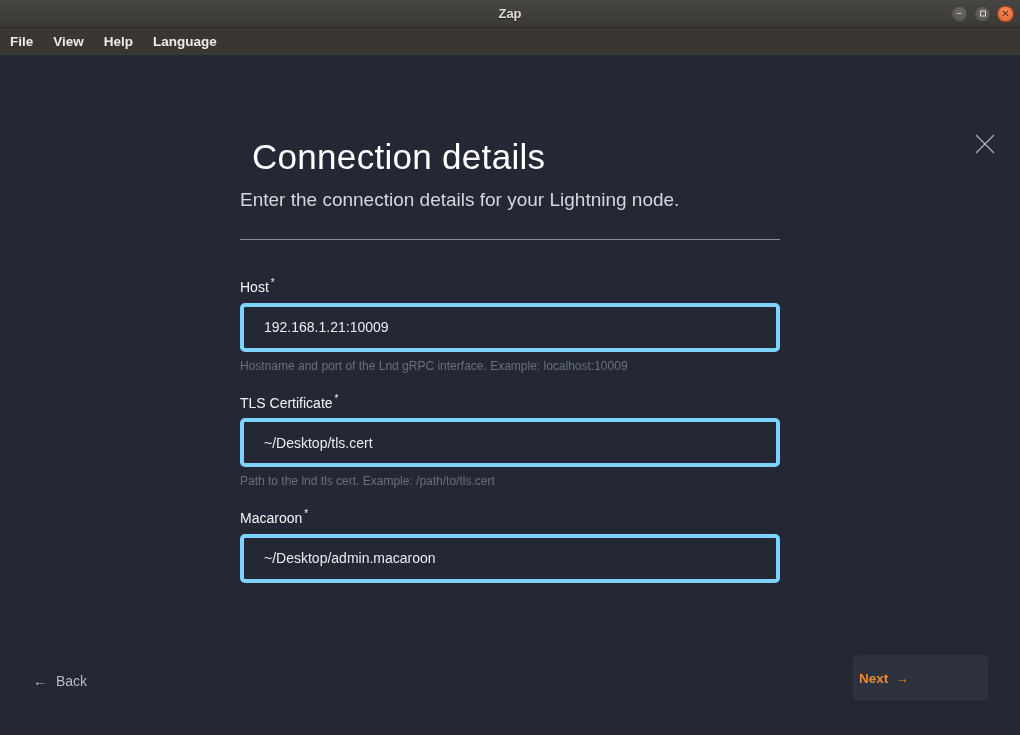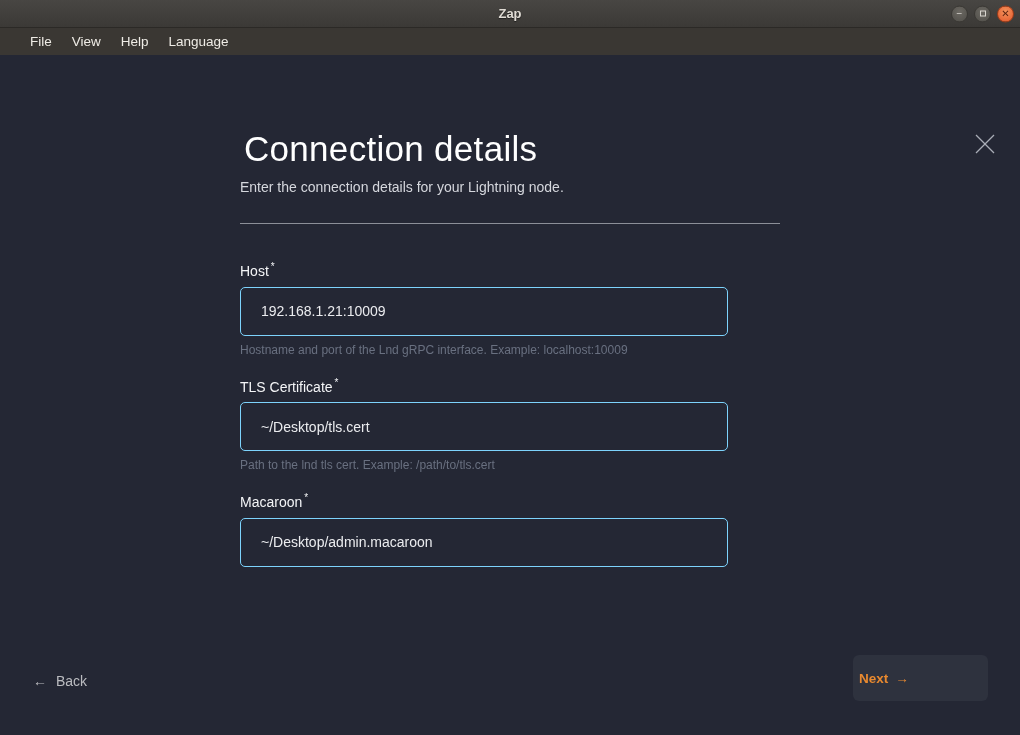--- a/index.html
+++ b/index.html
@@ -63,21 +63,22 @@
     border: 1px solid #9e3c18;
   }
   .wbtn.close .glyph { color: #5e2310; font-size: 10px; font-weight: bold; line-height: 1; }
 
   
   .menubar {
     height: 27px;
     background: #3a3733;
     display: flex;
     align-items: center;
-    padding-left: 20px;
+    padding-left: 0;
+    font-weight: bold;
   }
   .menu-item {
     color: #efece6;
     font-size: 13.5px;
     padding: 0 10px;
     height: 27px;
     line-height: 27px;
     cursor: pointer;
   }
 
@@ -99,29 +100,29 @@
     justify-content: center;
   }
 
   .column {
     position: absolute;
     left: 240px;
     top: 70px;
     width: 540px;
   }
   .page-title {
-    margin: 4px;
+    margin: 12px;
     font-size: 35px;
     font-weight: 300;
     color: #ffffff;
     letter-spacing: 0.3px;
   }
   .page-subtitle {
     margin-top: 10px;
-    font-size: 14px;
+    font-size: 19px;
     color: #d5d7dd;
   }
   .divider {
     margin-top: 28px;
     border: none;
     border-top: 1px solid #8c8f98;
     height: 0;
   }
 
   .form { margin-top: 37px; }
@@ -132,24 +133,24 @@
     color: #f4f5f7;
   }
   .field-label sup {
     font-size: 10px;
     margin-left: 2px;
     color: #f4f5f7;
   }
   .field-input {
     display: block;
     margin-top: 8px;
-    width: 488px;
+    width: 540px;
     height: 49px;
     background: transparent;
-    border: 1px solid #7dd3fc;
+    border: 4px solid #7dd3fc;
     border-radius: 5px;
     outline: none;
     padding: 0 20px;
     color: #ebecef;
     font-size: 14px;
     font-family: "Liberation Sans", "DejaVu Sans", sans-serif;
   }
   .field-help {
     margin-top: 7px;
     font-size: 12px;

